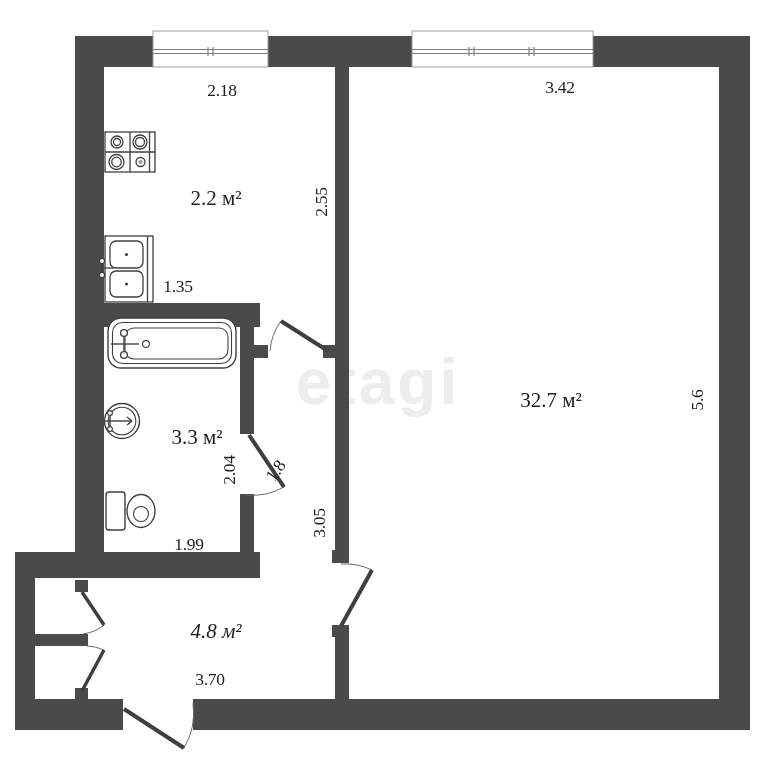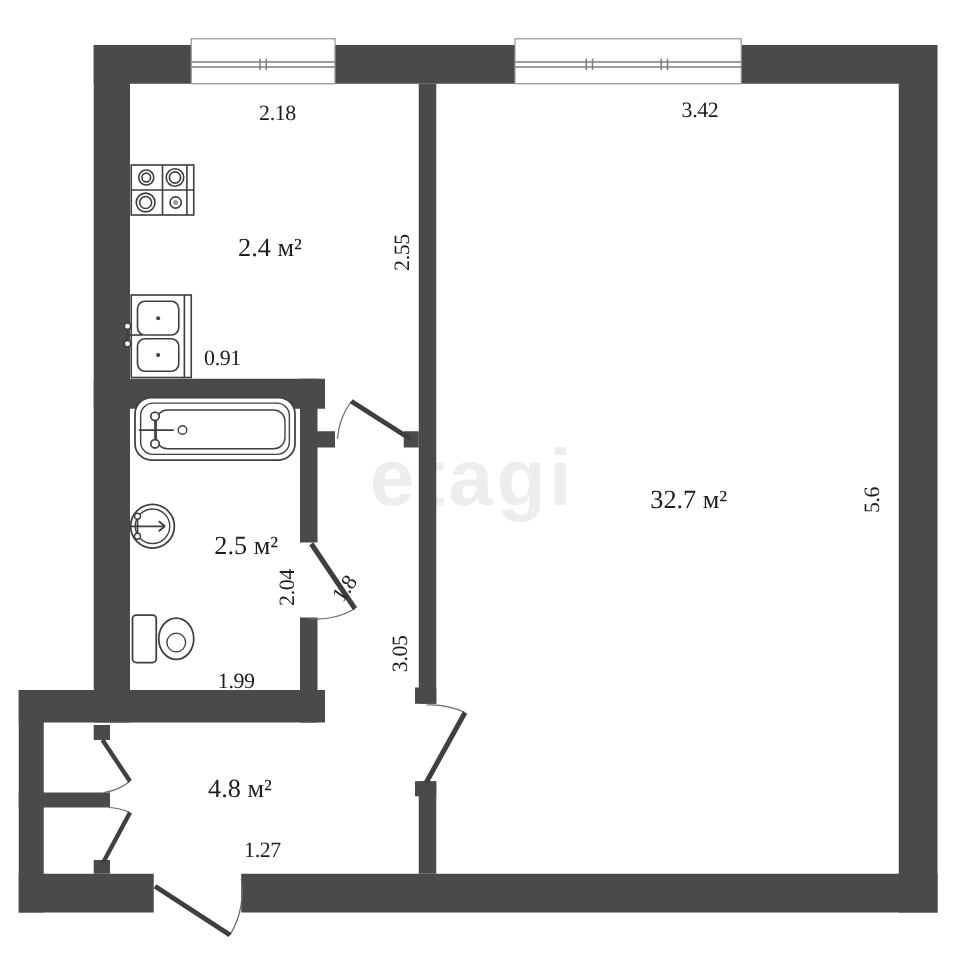--- a/index.html
+++ b/index.html
@@ -144,32 +144,32 @@
       <line x1="127" y1="425" x2="132" y2="421"></line>
     </g>
 
     <g fill="none" stroke="#3f3f3f" stroke-width="1.4">
       <rect x="106" y="492" width="19" height="38" rx="3" fill="#ffffff"></rect>
       <ellipse cx="141" cy="511" rx="14" ry="16.5" fill="#ffffff"></ellipse>
       <circle cx="141" cy="514" r="7.5" stroke-width="1.1"></circle>
     </g>
   </svg>
 
-  <div class="lbl area" style="left:216px;top:198px;">2.4 м²</div>
+  <div class="lbl area" style="left:216px;top:198px;">2.2 м²</div>
   <div class="lbl" style="left:222px;top:91px;">2.18</div>
   <div class="lbl rot90" style="left:322px;top:202px;">2.55</div>
-  <div class="lbl" style="left:178px;top:287px;">0.91</div>
+  <div class="lbl" style="left:178px;top:287px;">1.35</div>
 
-  <div class="lbl area" style="left:197px;top:437px;">2.5 м²</div>
+  <div class="lbl area" style="left:197px;top:437px;">3.3 м²</div>
   <div class="lbl rot90" style="left:230px;top:470px;">2.04</div>
   <div class="lbl" style="left:189px;top:545px;">1.99</div>
   <div class="lbl rot55" style="left:276px;top:471px;">1.8</div>
 
   <div class="lbl rot90" style="left:320px;top:523px;">3.05</div>
 
   <div class="lbl area" style="left:551px;top:400px;">32.7 м²</div>
   <div class="lbl" style="left:532px;top:88px;margin-left:28px;">3.42</div>
   <div class="lbl rot90" style="left:698px;top:400px;">5.6</div>
 
-  <div class="lbl area" style="left:192px;top:631px;">4.8 м²</div>
-  <div class="lbl" style="left:210px;top:680px;">1.27</div>
+  <div class="lbl area" style="left:216px;top:631px;font-style:italic;">4.8 м²</div>
+  <div class="lbl" style="left:210px;top:680px;">3.70</div>
 
 </div>
 
 </body></html>

